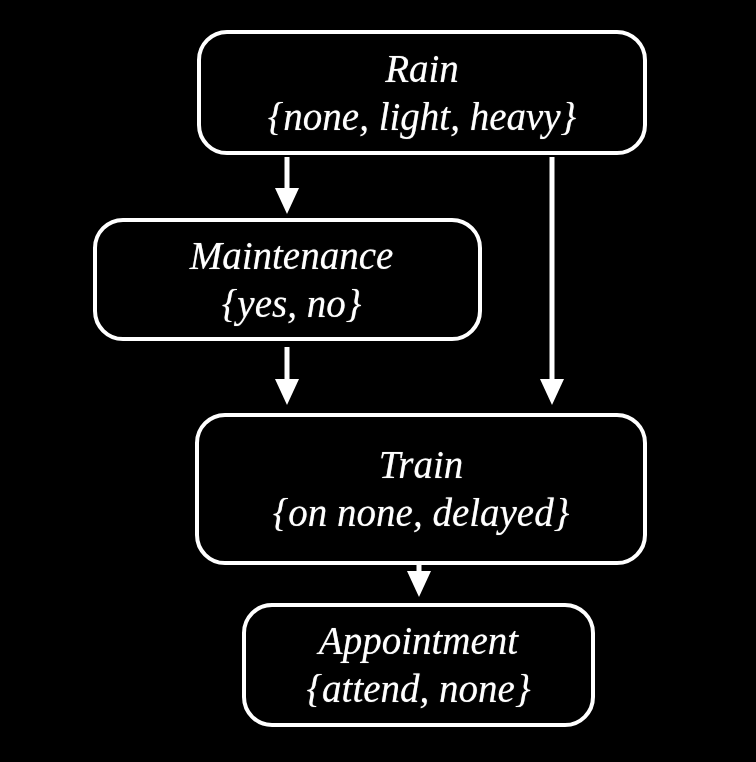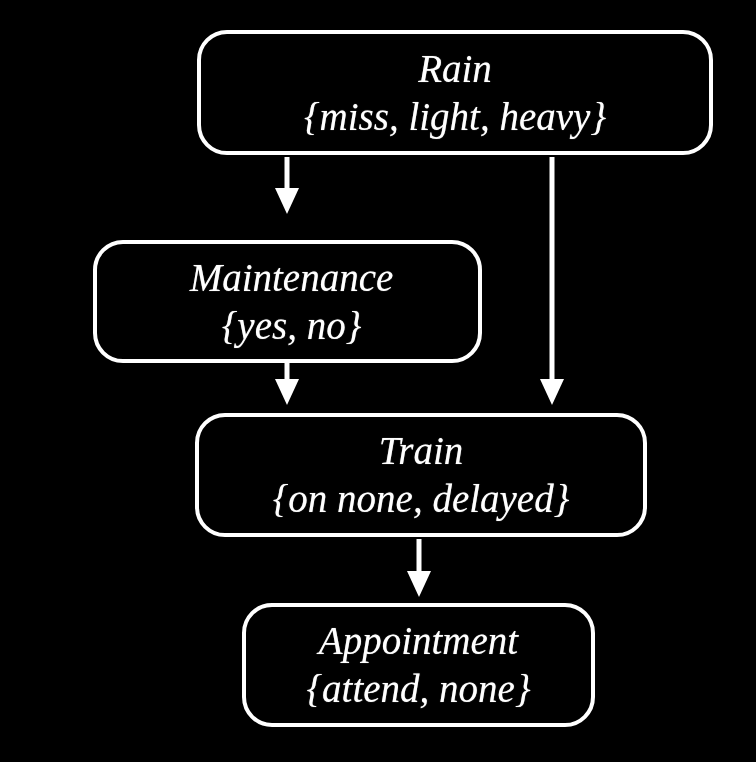--- a/index.html
+++ b/index.html
@@ -32,23 +32,23 @@
     display: flex;
     flex-direction: column;
     align-items: center;
     justify-content: center;
     text-align: center;
     font-style: italic;
     font-size: 39px;
     line-height: 1.22;
     text-shadow: 0 0 1px rgba(255,255,255,0.6);
   }
-  .node-rain        { left: 197px; top:  30px; width: 516px; height: 125px; text-align: center; }
-  .node-maintenance { left:  93px; top: 240px; width: 389px; height: 123px; padding-left: 8px; }
-  .node-train       { left: 195px; top: 413px; width: 452px; height: 124px; }
+  .node-rain        { left: 197px; top:  30px; width: 450px; height: 125px; text-align: center; }
+  .node-maintenance { left:  93px; top: 218px; width: 389px; height: 123px; padding-left: 8px; }
+  .node-train       { left: 195px; top: 413px; width: 452px; height: 152px; }
   .node-appointment { left: 242px; top: 603px; width: 353px; height: 124px; align-items: center; }
   .node-label, .node-domain {
     display: block;
     white-space: nowrap;
   }
 </style>
 </head>
 <body>
 
 <div class="canvas">
@@ -71,21 +71,21 @@
     </g>
 
     <g>
       <line x1="419" y1="539" x2="419" y2="572" stroke="#ffffff" stroke-width="5"></line>
       <polygon points="407,571 431,571 419,597" fill="#ffffff"></polygon>
     </g>
   </svg>
 
   <div class="node node-rain">
     <span class="node-label">Rain</span>
-    <span class="node-domain">{miss, light, heavy}</span>
+    <span class="node-domain">{none, light, heavy}</span>
   </div>
 
   <div class="node node-maintenance">
     <span class="node-label">Maintenance</span>
     <span class="node-domain">{yes, no}</span>
   </div>
 
   <div class="node node-train">
     <span class="node-label">Train</span>
     <span class="node-domain">{on none, delayed}</span>

